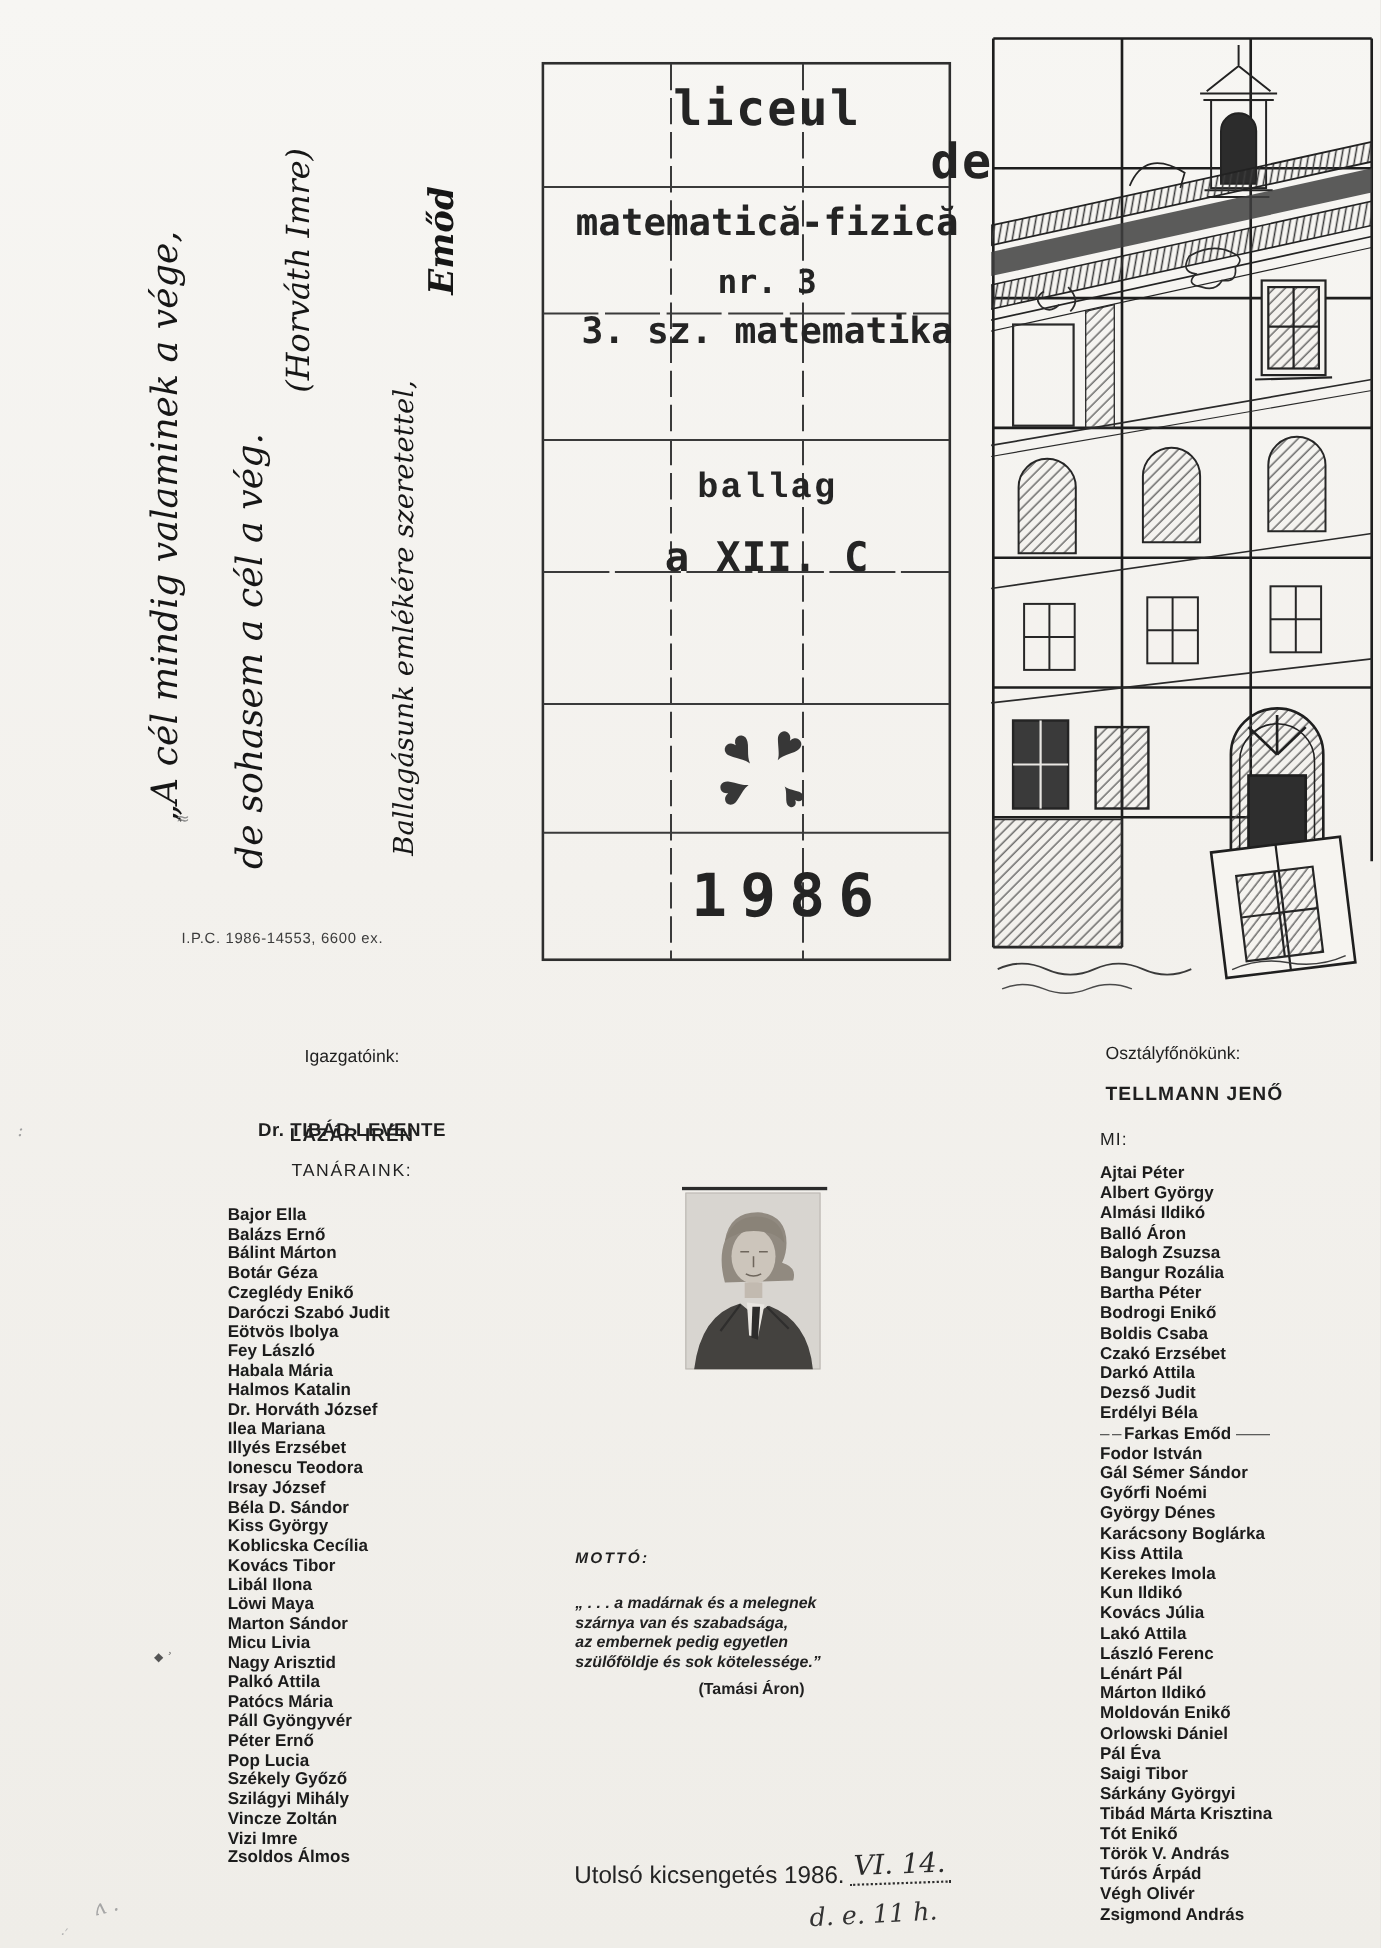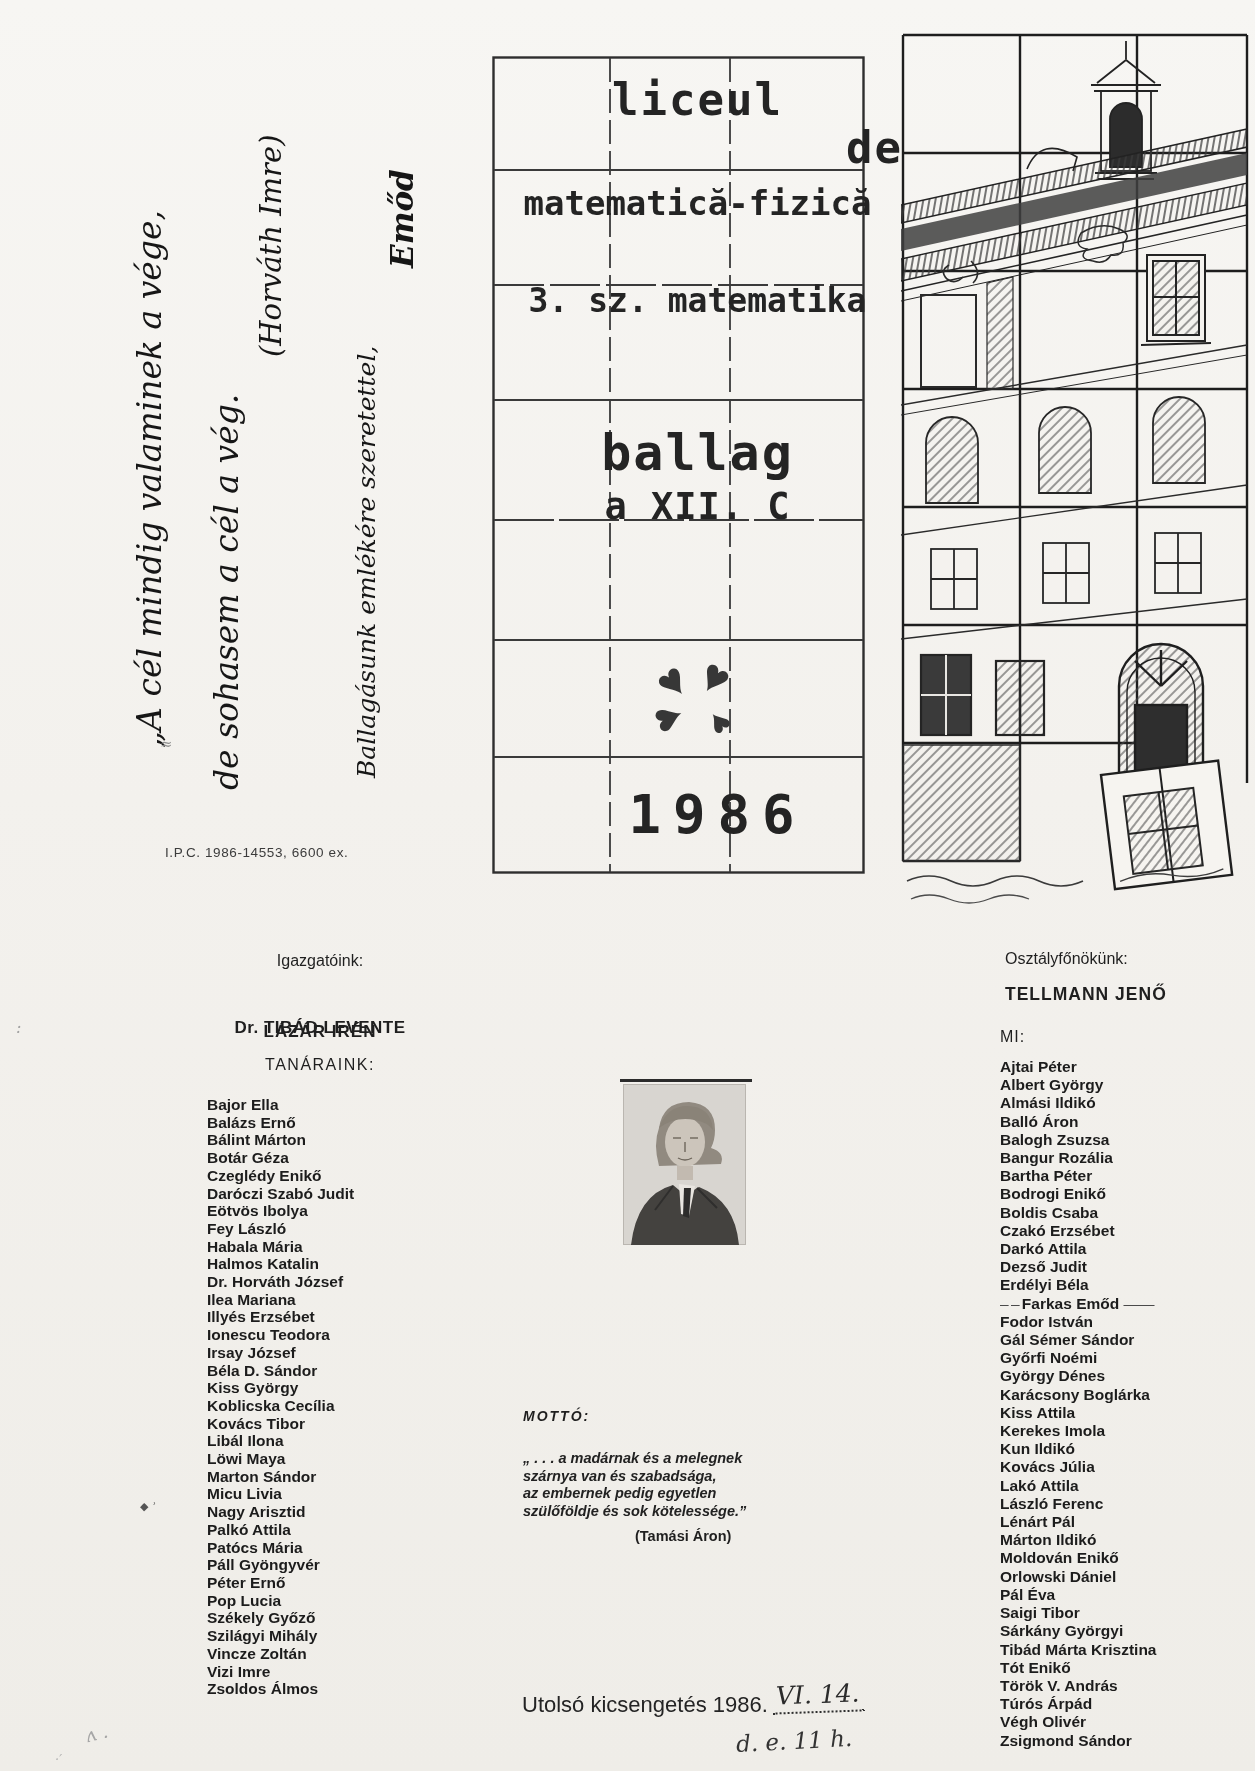--- a/index.html
+++ b/index.html
@@ -50,22 +50,23 @@
       <line x1="2" y1="114" x2="371" y2="114" stroke="#3a3a3a" stroke-width="1.8"></line>
       <line x1="2" y1="229" x2="371" y2="229" stroke="#3a3a3a" stroke-width="1.8" stroke-dasharray="50 6"></line>
       <line x1="2" y1="344" x2="371" y2="344" stroke="#3a3a3a" stroke-width="1.8"></line>
       <line x1="2" y1="464" x2="371" y2="464" stroke="#3a3a3a" stroke-width="1.8" stroke-dasharray="60 5"></line>
       <line x1="2" y1="584" x2="371" y2="584" stroke="#3a3a3a" stroke-width="1.8"></line>
       <line x1="2" y1="701" x2="371" y2="701" stroke="#3a3a3a" stroke-width="1.8"></line>
     </svg>
     <div class="stencil" style="top:22px;font-size:44px;letter-spacing:2px;">liceul</div>
     <div class="stencil" style="top:70px;font-size:44px;letter-spacing:2px;text-align:right;">de</div>
     <div class="stencil" style="top:130px;font-size:34px;">matematică-fizică</div>
+    <div class="stencil" style="top:186px;font-size:30px;">nr. 3</div>
     <div class="stencil" style="top:228px;font-size:33px;">3. sz. matematika</div>
-    <div class="stencil" style="top:372px;font-size:50px;letter-spacing:2px;">ballag</div>
+    <div class="stencil" style="top:372px;font-size:32px;letter-spacing:2px;font-family:Liberation Mono, monospace;">ballag</div>
     <div class="stencil" style="top:432px;font-size:37px;letter-spacing:1px;">a XII. C</div>
     <div class="clover">
       <span style="left:6px;top:2px;font-size:46px;transform:rotate(-38deg);">♥</span>
       <span style="left:50px;top:-2px;font-size:46px;transform:rotate(32deg);">♥</span>
       <span style="left:2px;top:42px;font-size:44px;transform:rotate(-112deg);">♥</span>
       <span style="left:58px;top:52px;font-size:34px;transform:rotate(142deg);">♥</span>
     </div>
     <div class="stencil" style="top:732px;font-size:54px;letter-spacing:12px;margin-left:40px;">1986</div>
   </div>
 
@@ -291,21 +292,21 @@
       <div>Moldován Enikő</div>
       <div>Orlowski Dániel</div>
       <div>Pál Éva</div>
       <div>Saigi Tibor</div>
       <div>Sárkány Györgyi</div>
       <div>Tibád Márta Krisztina</div>
       <div>Tót Enikő</div>
       <div>Török V. András</div>
       <div>Túrós Árpád</div>
       <div>Végh Olivér</div>
-      <div>Zsigmond Sándor</div>
+      <div>Zsigmond András</div>
     </div>
 
   <div class="stray" style="left:160px;top:735px;font-size:15px;">≈</div>
   <div class="stray" style="left:16px;top:1018px;font-size:16px;color:#a0a0a0;">:</div>
   <div class="stray" style="left:140px;top:1500px;font-size:11px;color:#555;">◆ ʾ</div>
   <div class="stray" style="left:85px;top:1722px;font-size:19px;color:#a6a6a6;transform:rotate(-14deg);">ʌ .</div>
   <div class="stray" style="left:55px;top:1752px;font-size:13px;color:#b3b3b3;">·′</div>
 
 </div>
 

